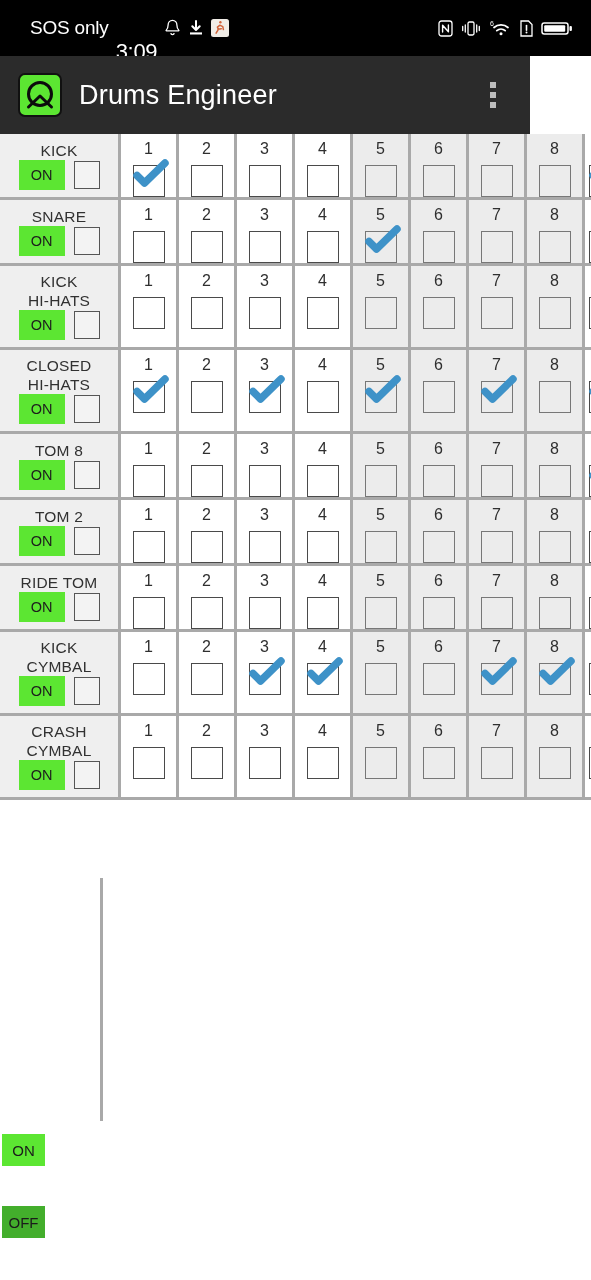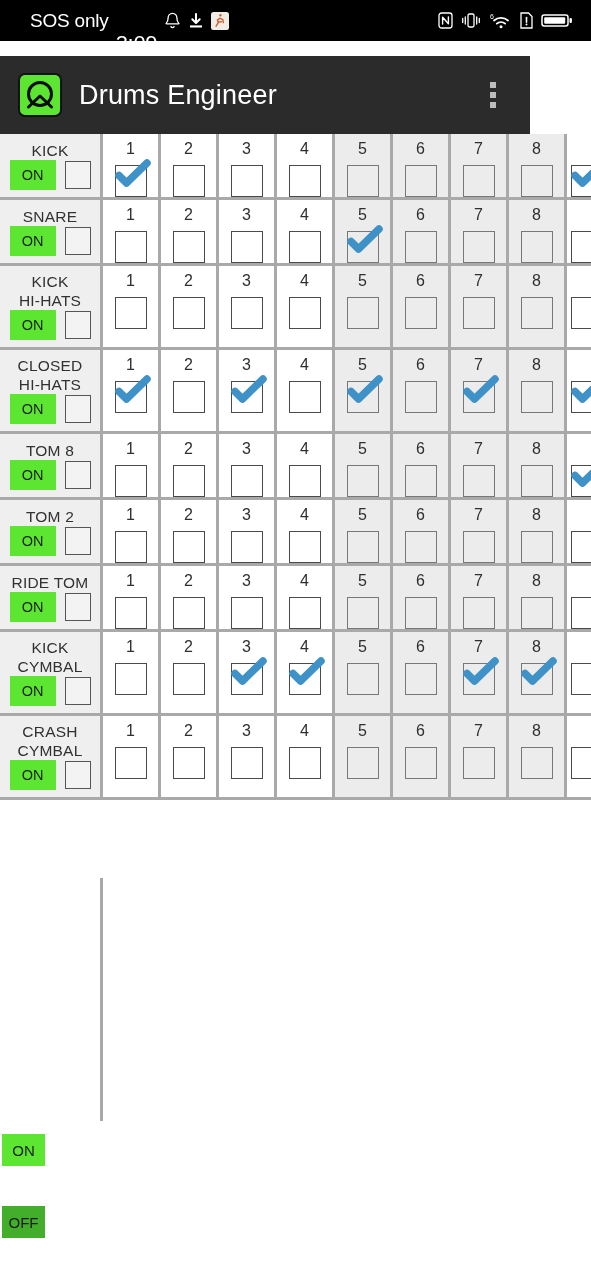--- a/index.html
+++ b/index.html
@@ -6,21 +6,21 @@
   html, body {
     width: 591px; height: 1280px;
     background: #ffffff;
     font-family: "Liberation Sans", sans-serif;
     overflow: hidden;
   }
   #app { position: relative; width: 591px; height: 1280px; background:#fff; }
 
   
   .statusbar {
-    position: absolute; left:0; top:0; width:591px; height:41px;
+    position: absolute; left:0; top:0; width:591px; height:56px;
     background:#000; color:#fff;
     display:flex; align-items:center; justify-content:space-between;
     padding: 0 18px 0 30px;
   }
   .sb-left { display:flex; align-items:center; gap:7px; }
   .sb-sos { font-size:19px; letter-spacing:-0.2px; }
   .sb-time { font-size:22px; font-weight:500; letter-spacing:-0.3px;margin-top:47px; }
   .sb-right { display:flex; align-items:center; gap:8px; }
   .sb-ic { display:block; }
 
@@ -46,21 +46,21 @@
   .overflow i { display:block; width:6px; height:6px; background:#bdbdbd; }
 
   
   .grid { position:absolute; left:0; top:134px; width:591px; }
   .drow {
     display:flex; width:591px;
     border-bottom:3px solid #a9a9a9;
     background:#fff;
   }
   .labelcell {
-    width:103px; flex:none; background:#efefef;
+    width:121px; flex:none; background:#efefef;
     border-right:3px solid #a9a9a9;
     display:flex; flex-direction:column; align-items:center;
     padding-top:6px;
     position:relative;
   }
   .labelcell .lbl {
     font-size:15.5px; color:#313131; text-align:center;
     line-height:19px; letter-spacing:0.2px; white-space:pre-line;
     flex:1; display:flex; align-items:center; justify-content:center;
     padding:0 1px;

